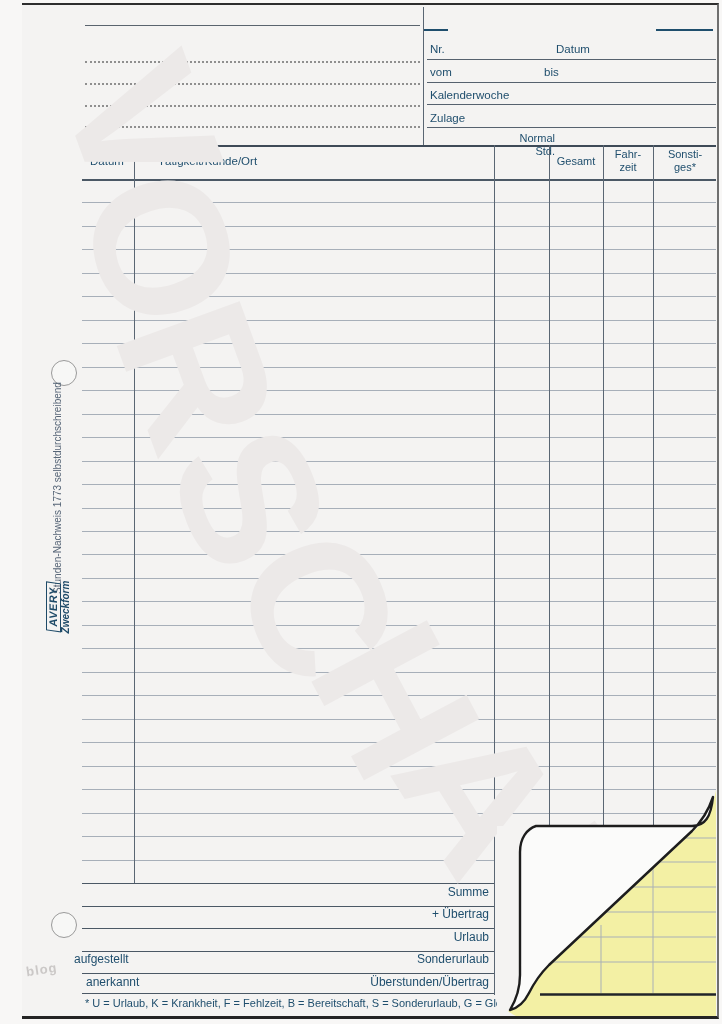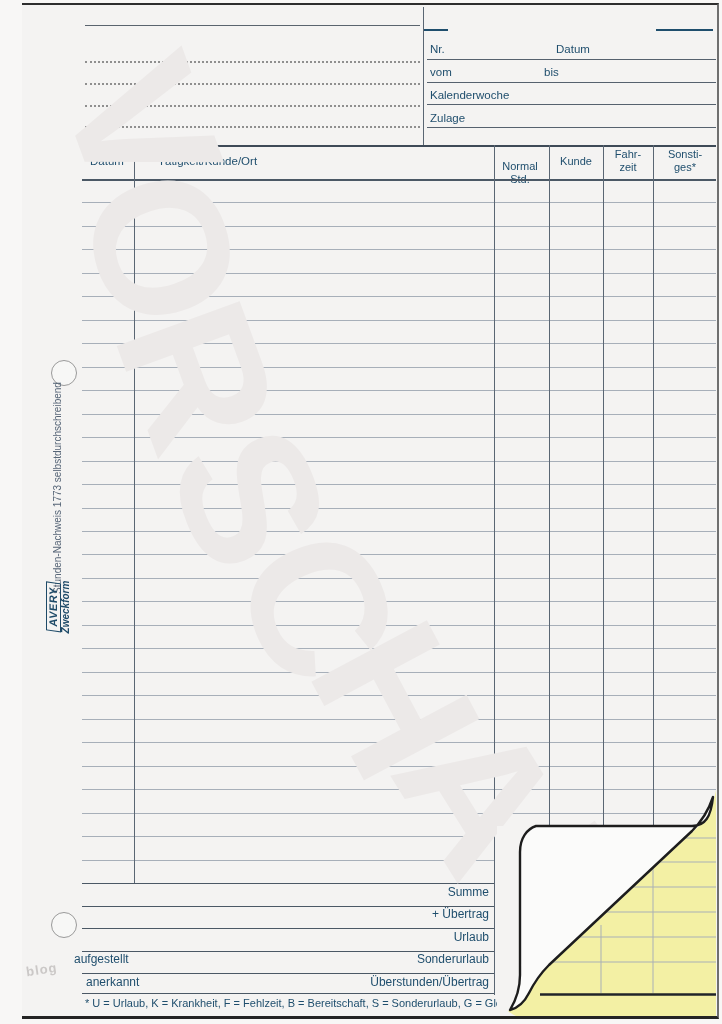--- a/index.html
+++ b/index.html
@@ -67,22 +67,22 @@
 
   <span class="lbl ink" style="left:430px;top:89px;">Kalenderwoche</span>
   <div class="fieldline" style="left:427px;top:104px;width:289px;"></div>
 
   <span class="lbl ink" style="left:430px;top:112px;">Zulage</span>
   <div class="fieldline" style="left:427px;top:127px;width:289px;"></div>
 
   <div class="hline thick" style="left:82px;top:145px;width:634px;"></div>
   <span class="hdrlbl ink" style="left:90px;top:155px;">Datum</span>
   <span class="hdrlbl ink" style="left:142px;top:155px;margin-left:16px;">Tätigkeit/Kunde/Ort</span>
-  <span class="hdr2 ink" style="left:485px;top:160px;"><span>Normal</span><br><span>Std.</span></span>
-  <span class="hdr2 ink" style="left:541px;top:155px;">Kunde</span>
+  <span class="hdr2 ink" style="left:485px;top:132px;text-align:right;"><span>Normal</span><br><span>Std.</span></span>
+  <span class="hdr2 ink" style="left:541px;top:155px;">Gesamt</span>
   <span class="hdr2 ink" style="left:593px;top:148px;"><span>Fahr-</span><br><span>zeit</span></span>
   <span class="hdr2 ink" style="left:650px;top:148px;"><span>Sonsti-</span><br><span>ges*</span></span>
   <div class="hline dark" style="left:82px;top:179px;width:634px;height:1.8px;"></div>
 
   <div id="gridlines">
       <div class="hline" style="left:82px;top:202px;width:634px;"></div>
       <div class="hline" style="left:82px;top:226px;width:634px;"></div>
       <div class="hline" style="left:82px;top:249px;width:634px;"></div>
       <div class="hline" style="left:82px;top:273px;width:634px;"></div>
       <div class="hline" style="left:82px;top:296px;width:634px;"></div>

